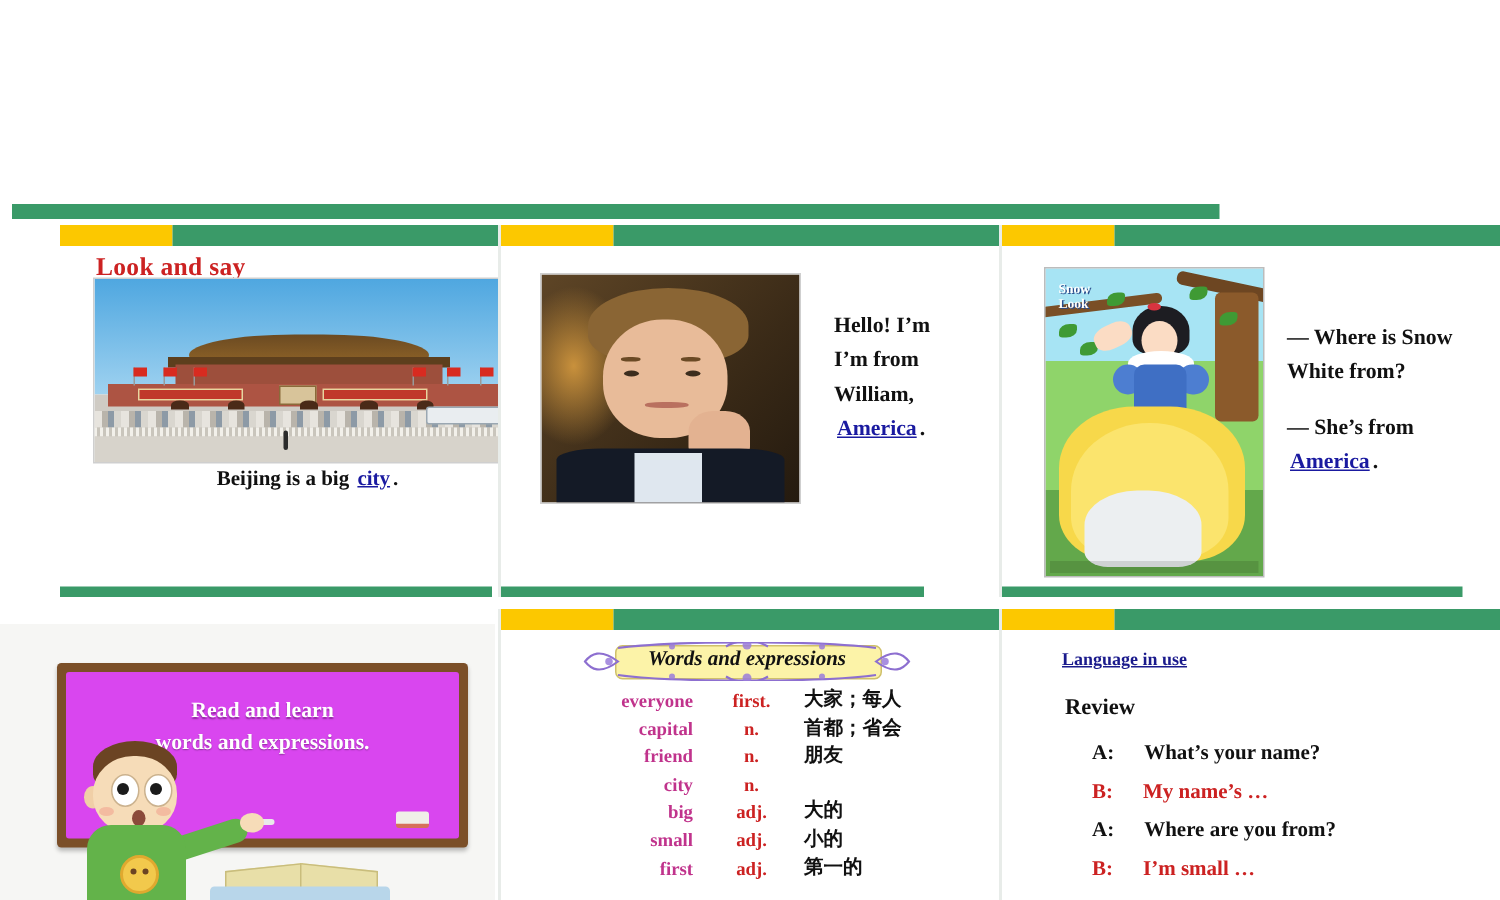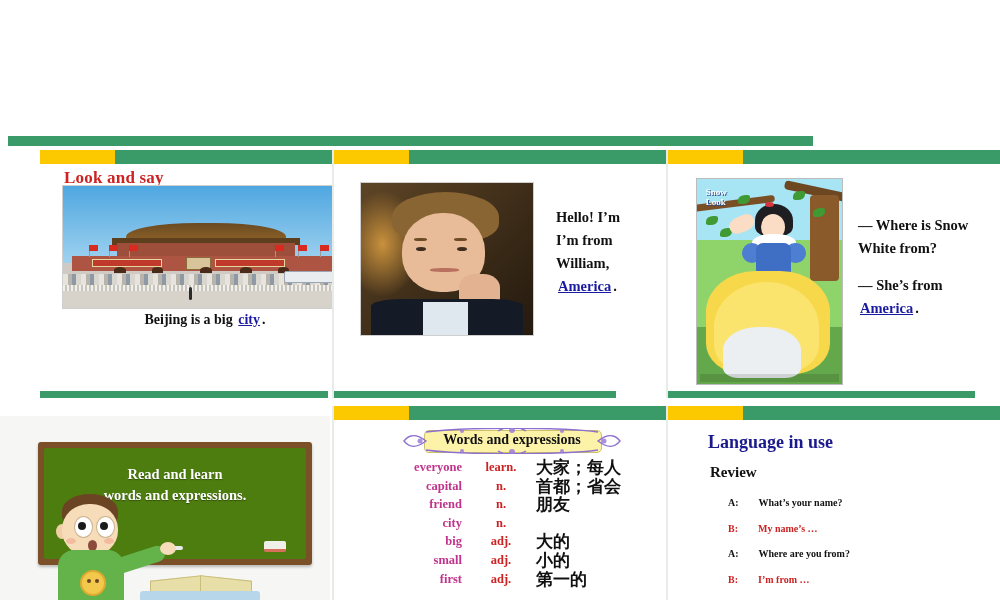--- a/index.html
+++ b/index.html
@@ -99,21 +99,21 @@
   .sw-petti{position:absolute;left:18%;top:72%;width:54%;height:25%;background:#eceff1;border-radius:45% 45% 20% 20%;}
   .sw-credit{position:absolute;left:2%;bottom:1%;width:96%;height:8px;background:rgba(0,0,0,.12);}
   .speech2{position:absolute;left:190px;top:64px;width:150px;font-size:14.5px;font-weight:bold;line-height:23px;color:#111;}
   .speech2 .p2{margin-top:14px;}
 
   
   #p21{left:0;top:256px;width:330px;height:194px;}
   .bb-wrap{position:absolute;left:0;top:10px;width:330px;height:184px;background:#f6f6f4;overflow:hidden;}
   .bb-frame{position:absolute;left:38px;top:26px;width:274px;height:123px;background:#7b4f28;border-radius:3px;
             box-shadow:0 2px 3px rgba(0,0,0,.25);}
-  .bb-inner{position:absolute;left:6px;top:6px;right:6px;bottom:6px;background:#4d7c0f;border-radius:2px;}
+  .bb-inner{position:absolute;left:6px;top:6px;right:6px;bottom:6px;background:#d946ef;border-radius:2px;}
   .bb-text{position:absolute;left:0;top:16px;width:100%;text-align:center;color:#ffffff;font-weight:bold;
            font-size:14.5px;line-height:21px;text-shadow:0 1px 1px rgba(0,0,0,.35);}
   .bb-chalk{position:absolute;left:47%;bottom:9px;width:16px;height:4px;background:#e9e9e9;border-radius:2px;}
   .bb-eraser{position:absolute;right:20px;bottom:7px;width:22px;height:8px;background:#f0efe8;border-radius:2px;
              border-bottom:3px solid #d6705a;}
   .boy-hair{position:absolute;left:62px;top:78px;width:56px;height:34px;background:#6b4423;border-radius:50% 50% 35% 35%;}
   .boy-head{position:absolute;left:62px;top:88px;width:56px;height:52px;background:#f6dcb8;border-radius:48%;}
   .boy-ear{position:absolute;left:56px;top:108px;width:12px;height:15px;background:#f0cfa7;border-radius:50%;}
   .boy-eye{position:absolute;top:100px;width:17px;height:20px;background:#ffffff;border-radius:50%;border:1px solid #cbb28e;}
   .boy-pupil{position:absolute;top:106px;width:8px;height:8px;background:#1b1b1b;border-radius:50%;}
@@ -126,37 +126,37 @@
   .boy-badge:after{content:"";position:absolute;left:5px;top:7px;width:4px;height:4px;background:#6b4423;border-radius:50%;
                    box-shadow:8px 0 0 #6b4423;}
   .desk-top{position:absolute;left:140px;top:175px;width:120px;height:14px;background:#b8d6ea;border-radius:3px;}
   .book-l{position:absolute;left:150px;top:162px;width:50px;height:16px;background:#e8dfa8;
           transform:skewY(-6deg);border:1px solid #c9bd7c;}
   .book-r{position:absolute;left:200px;top:162px;width:50px;height:16px;background:#e8dfa8;
           transform:skewY(6deg);border:1px solid #c9bd7c;}
 
   
   #p22{left:332px;top:256px;width:332px;height:194px;}
-  .we-banner{position:absolute;left:68px;top:22px;width:220px;height:26px;}
+  .we-banner{position:absolute;left:54px;top:22px;width:220px;height:26px;font-style:italic;}
   .we-plate{position:absolute;left:22px;top:2px;width:176px;height:21px;background:#fcf3a8;
             border:1px solid #cfc06a;border-radius:5px;}
   .we-orn{position:absolute;top:0;width:100%;height:26px;pointer-events:none;}
   .we-title{position:absolute;left:0;top:4px;width:100%;text-align:center;font-size:14px;font-weight:bold;color:#111;
             font-family:"Liberation Serif",serif;}
   .wlist{position:absolute;left:0;top:52px;width:332px;font-size:12.5px;font-weight:bold;line-height:18.6px;}
   .wrow{display:flex;align-items:flex-end;}
   .wen{width:128px;text-align:right;color:#c0338c;padding-right:16px;}
   .wpos{width:46px;text-align:center;color:#cc2222;}
-  .wcn{flex:1;text-align:left;color:#111;padding-left:12px;font-family:"DejaVu Sans",sans-serif;font-size:17px;}
+  .wcn{flex:1;text-align:left;color:#111;padding-left:12px;font-family:"DejaVu Sans",sans-serif;font-size:13px;}
 
   
   #p23{left:666px;top:256px;width:334px;height:194px;}
-  .liu-title{position:absolute;left:40px;top:26px;font-size:18px;font-weight:bold;color:#1a1a8c;}
+  .liu-title{position:absolute;left:40px;top:26px;font-size:12px;font-weight:bold;color:#1a1a8c;text-decoration:underline;}
   .liu-review{position:absolute;left:42px;top:58px;font-size:15px;font-weight:bold;color:#111;}
-  .liu-lines{position:absolute;left:60px;top:84px;width:270px;font-size:10px;font-weight:bold;line-height:25.5px;}
+  .liu-lines{position:absolute;left:60px;top:84px;width:270px;font-size:14px;font-weight:bold;line-height:25.5px;}
   .liu-lines .ln{white-space:nowrap;}
   .liu-lines .ln .sp{display:inline-block;width:20px;}
   .red{color:#cc2222;}
   .blk{color:#111;}
 </style>
 </head>
 <body>
 
 <div class="top-blank"></div>
 <div class="master-rule"></div>
@@ -351,21 +351,21 @@
           <circle cx="18" cy="13" r="2.5"></circle>
             <circle cx="202" cy="13" r="2.5"></circle>
         </g>
       </svg>
       <div class="we-title">Words and expressions</div>
     </div>
 
     <div class="wlist">
       <div class="wrow">
         <span class="wen">everyone</span>
-        <span class="wpos">learn.</span>
+        <span class="wpos">first.</span>
         <span class="wcn">大家；每人</span>
       </div>
       <div class="wrow">
         <span class="wen">capital</span>
         <span class="wpos">n.</span>
         <span class="wcn">首都；省会</span>
       </div>
       <div class="wrow">
         <span class="wen">friend</span>
         <span class="wpos">n.</span>
@@ -407,18 +407,18 @@
       <div class="ln blk">
         <span>A:</span><span class="sp"></span><span>What’s your name?</span>
       </div>
       <div class="ln red">
         <span>B:</span><span class="sp"></span><span>My name’s …</span>
       </div>
       <div class="ln blk">
         <span>A:</span><span class="sp"></span><span>Where are you from?</span>
       </div>
       <div class="ln red">
-        <span>B:</span><span class="sp"></span><span>I’m from …</span>
+        <span>B:</span><span class="sp"></span><span>I’m small …</span>
       </div>
     </div>
   </div>
 
 </div>
 
 </body></html>

